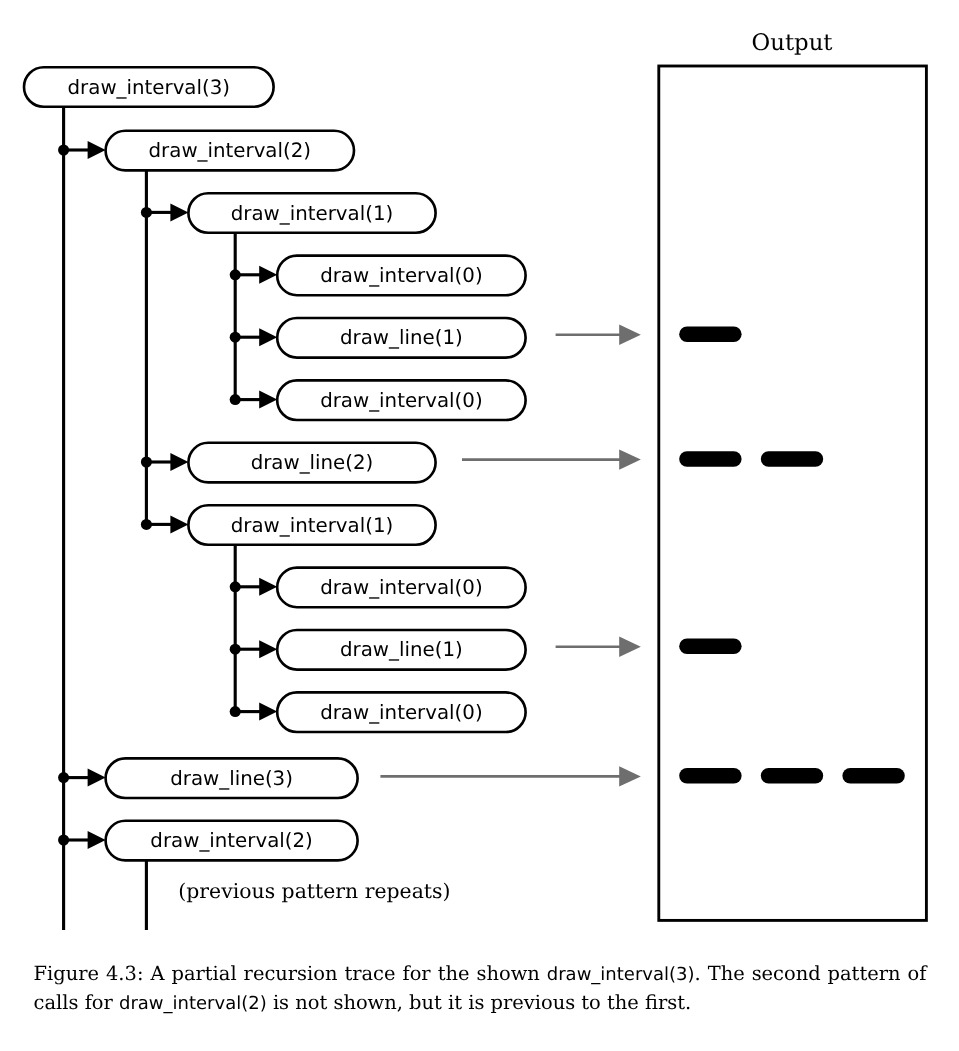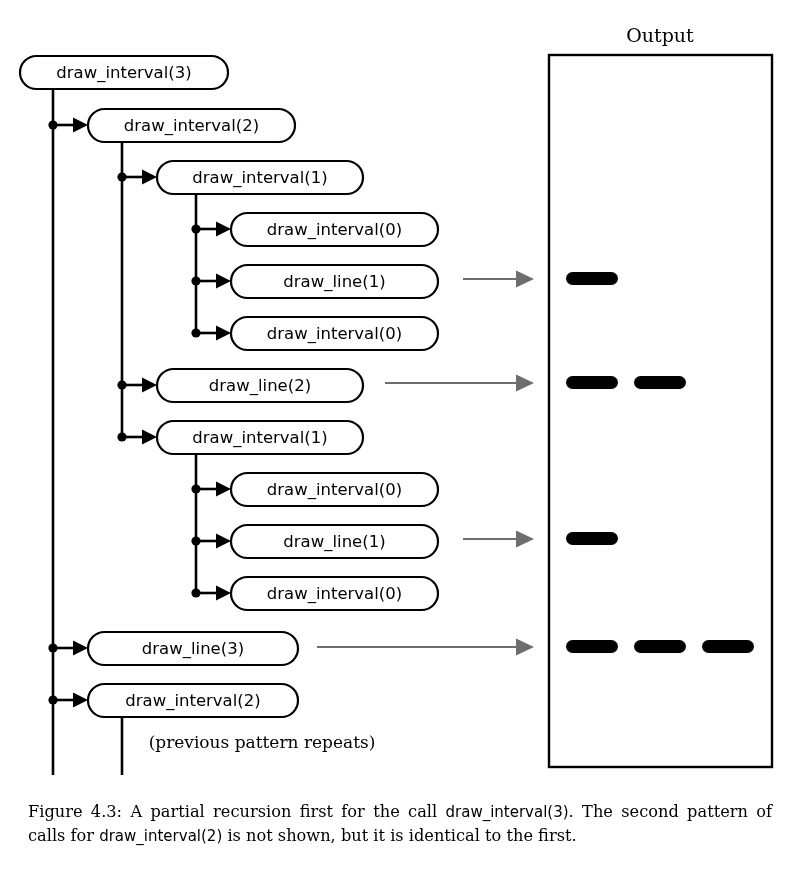--- a/index.html
+++ b/index.html
@@ -252,19 +252,19 @@
         <rect x="566" y="532" width="52" height="13" rx="6.5" ry="6.5" class="output-bar"></rect>
         <rect x="566" y="640" width="52" height="13" rx="6.5" ry="6.5" class="output-bar"></rect>
         <rect x="634" y="640" width="52" height="13" rx="6.5" ry="6.5" class="output-bar"></rect>
         <rect x="702" y="640" width="52" height="13" rx="6.5" ry="6.5" class="output-bar"></rect>
       </g>
     <text id="repeat-note" class="repeat-note" x="262" y="748">(previous pattern repeats)</text>
   </svg>
 
   <div id="caption">
     <span class="cap-label">Figure 4.3:</span>
-    <span>A partial recursion first for the call</span>
+    <span>A partial recursion trace for the shown</span>
     <span class="mono">draw_interval(3)</span><span>. The second pattern of calls for</span>
     <span class="mono">draw_interval(2)</span>
-    <span>is not shown, but it is identical to the first.</span>
+    <span>is not shown, but it is previous to the first.</span>
   </div>
 
 </div>
 
 </body></html>

